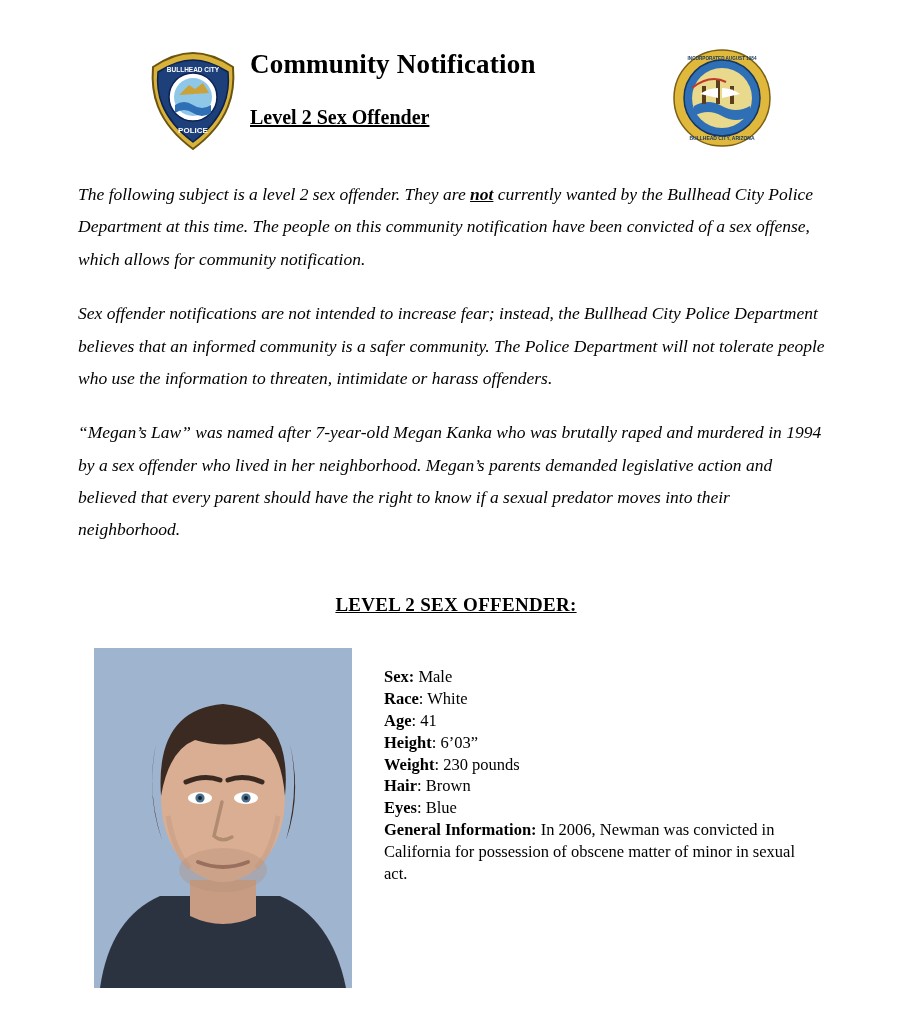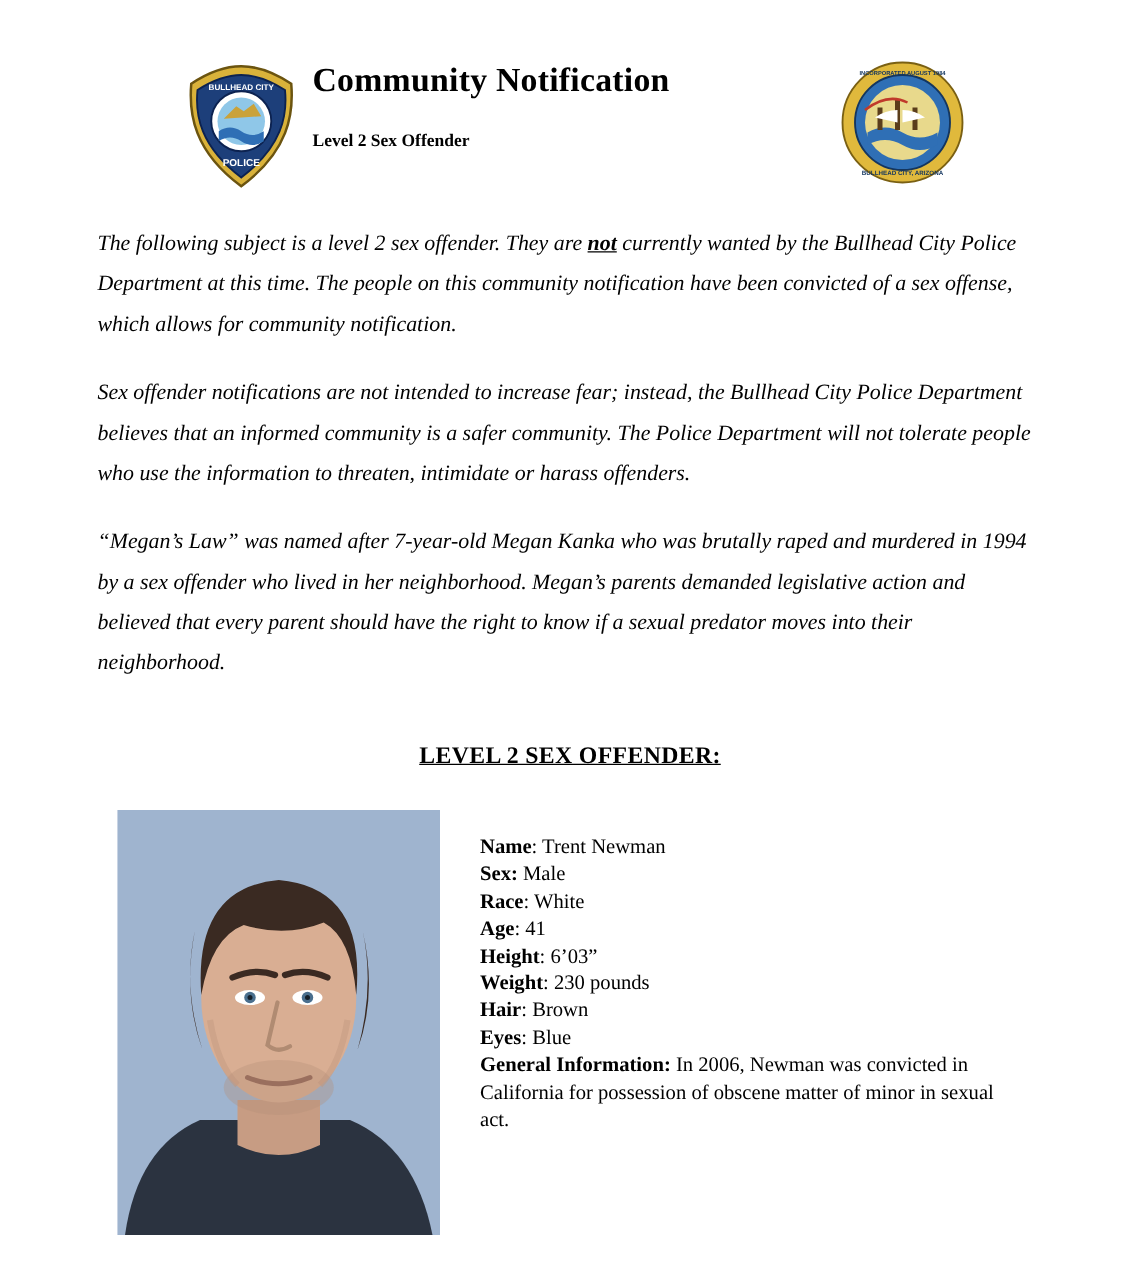--- a/index.html
+++ b/index.html
@@ -48,23 +48,24 @@
     width: 412px;
     text-align: left;
   }
   .title-main {
     font-size: 27px;
     font-weight: bold;
     letter-spacing: 0.2px;
     line-height: 1.2;
   }
   .title-sub {
-    font-size: 14px;
+    font-size: 20px;
     font-weight: bold;
     margin-top: 26px;
+    text-decoration: underline;
   }
 
   
   .content {
     position: absolute;
     left: 78px;
     top: 178px;
     width: 756px;
   }
   p.para {
@@ -210,21 +211,20 @@
 
           <path d="M74 168 q6 36 22 52" stroke="#c79c83" stroke-width="5" fill="none" opacity="0.6"></path>
           <path d="M184 168 q-6 36 -22 52" stroke="#c79c83" stroke-width="5" fill="none" opacity="0.6"></path>
 
           <ellipse cx="129" cy="222" rx="44" ry="22" fill="#b58f78" opacity="0.35"></ellipse>
         </svg>
       </div>
 
       <div class="details">
 
-        <p class="row"><span class="lbl">Name</span><span>: </span><span>Trent Newman</span></p>
 
         <p class="row"><span class="lbl">Sex:</span><span> </span><span>Male</span></p>
 
         <p class="row"><span class="lbl">Race</span><span>: </span><span>White</span></p>
 
         <p class="row"><span class="lbl">Age</span><span>: </span><span>41</span></p>
 
         <p class="row"><span class="lbl">Height</span><span>: </span><span>6’03”</span></p>
 
         <p class="row"><span class="lbl">Weight</span><span>: </span><span>230 pounds</span></p>

